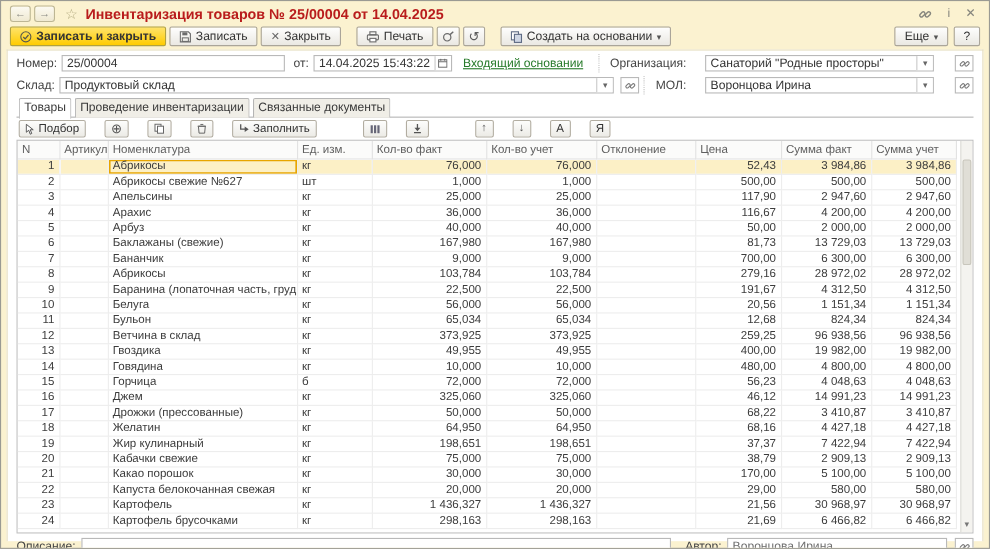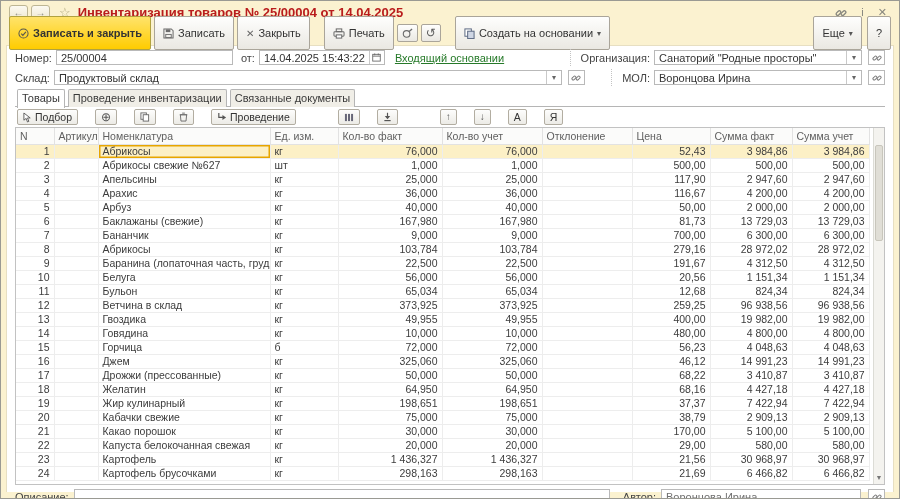--- a/index.html
+++ b/index.html
@@ -11,41 +11,41 @@
   .titlebar { height:20px; display:flex; align-items:center; padding:3px 8px 0 8px; gap:3px; }
   .nav-btn { width:19px; height:15px; border:1px solid #bdb694; border-radius:3px; background:linear-gradient(#fcfaf2,#efe9d2);
              color:#8b8b85; font-size:10px; line-height:13px; text-align:center; cursor:default; }
   .star { color:#b3ab80; font-size:13px; margin:0 4px 0 6px; }
   .wtitle { font-weight:bold; font-size:13px; color:#b91c1c;text-align:right; }
   .tb-right { margin-left:auto; display:flex; align-items:center; gap:14px; color:#86867e; padding-right:4px; }
   .tb-right .glyph { font-size:11px; line-height:11px; }
 
   
   .cmdbar { height:24px; display:flex; align-items:center; padding:0 8px; gap:3px; }
-  .btn { height:18px; display:inline-flex; align-items:center; gap:4px; padding:16px 8px; border:1px solid #aaa59a;
+  .btn { height:18px; display:inline-flex; align-items:center; gap:4px; padding:0 8px; border:1px solid #aaa59a;
          border-radius:2px; background:linear-gradient(#fefefd,#eae8e2); font-size:11px; color:#333; white-space:nowrap; }
   .btn.primary { background:linear-gradient(#ffe36b,#fc0); border-color:#b1a23f; font-weight:bold; }
   .btn.icon-only { padding:0 4px; }
   .grp-gap { width:8px; }
   .caret { font-size:8px; color:#555; }
   .cmd-right { margin-left:auto; display:flex; gap:5px;align-items:center; }
 
   
   .content { background:#fff; margin:0 5px; height:447px; padding:3px 8px 0 8px; border:1px solid #e7dfc2; border-bottom:none; }
 
   .frow { height:17px; display:flex; align-items:center; gap:4px; margin-bottom:3px; }
   .flabel { color:#444; white-space:nowrap; }
   .input, .combo { height:15px; border:1px solid #b9b9b9; background:#fff; display:flex; align-items:center; padding:0 4px; overflow:hidden; }
   .combo { padding:0; }
   .combo .val { flex:1; padding:0 4px; white-space:nowrap; overflow:hidden; }
   .combo .seg { width:15px; height:100%; border-left:1px solid #c9c9c9; display:flex; align-items:center; justify-content:center;
                 color:#666; font-size:8px; background:#fff; }
   .sqbtn { width:17px; height:15px; border:1px solid #b9b9b9; background:#fff; display:flex; align-items:center; justify-content:center; margin-left:2px; }
   .green-link { color:#267a29; text-decoration:underline; margin-left:6px; white-space:nowrap; }
-  .right-group { margin-left:auto; display:flex; align-items:center; gap:4px; border-left:1px dotted #c3c3c3; padding-left:10px; height:17px; }
+  .right-group { margin-left:auto; display:flex; align-items:center; gap:17px; border-left:1px dotted #c3c3c3; padding-left:10px; height:17px; }
 
   
   .tabs { height:18px; border-bottom:1px solid #b5b5b5; padding-left:2px; position:relative; }
   .tab { display:inline-block; height:18px; line-height:16px; padding:0 4px; border:1px solid #b5b5b5; border-bottom:none;
          background:#f0eee7; color:#3a3a3a; border-radius:2px 2px 0 0; margin-right:3px; position:relative; }
   .tab.active { background:#fff; height:19px; z-index:2; }
 
   
   .tbar { height:20px; display:flex; align-items:center; gap:17px; padding:2px 0 2px 2px; }
   .tbtn { height:16px; display:inline-flex; align-items:center; gap:3px; padding:0 5px; border:1px solid #b2ada1;
@@ -163,21 +163,21 @@
       <button class="btn">
           <span>?</span>
         </button>
     </span>
   </div>
 
   <div class="content">
 
     <div class="frow">
       <span class="flabel">Номер:</span>
-      <div class="input" style="width:177px">
+      <div class="input" style="width:203px">
           <span>25/00004</span>
         </div>
       <span class="flabel" style="margin-left:4px">от:</span>
       <div class="combo" style="width:126px">
         <span class="val">14.04.2025 15:43:22</span>
         <span class="seg">
             <svg viewBox="0 0 10 10" width="9" height="9">
               <rect x="0.8" y="1.5" width="8.4" height="7.5" fill="none" stroke="#6b6b6b" stroke-width="1"></rect>
               <path d="M0.8 3.5 h8.4" stroke="#6b6b6b" stroke-width="1"></path>
               <path d="M3 0.5 v2 M7 0.5 v2" stroke="#6b6b6b" stroke-width="1"></path>
@@ -263,21 +263,21 @@
             </svg>
           </span>
         </button>
       <button class="tbtn">
         <span>
             <svg viewBox="0 0 11 11" width="10" height="10">
               <path d="M2 1 v5 h5" fill="none" stroke="#555" stroke-width="1.3"></path>
               <path d="M6 3.2 L10 6 L6 8.8 Z" fill="#555"></path>
             </svg>
           </span>
-        <span>Проведение</span>
+        <span>Заполнить</span>
       </button>
       <span class="grp-gap"></span>
       <button class="tbtn">
           <span>
             <svg viewBox="0 0 11 10" width="10" height="9">
               <rect x="1" y="1" width="2.2" height="8" fill="#667"></rect>
               <rect x="4.4" y="1" width="2.2" height="8" fill="#667"></rect>
               <rect x="7.8" y="1" width="2.2" height="8" fill="#667"></rect>
             </svg>
           </span>

